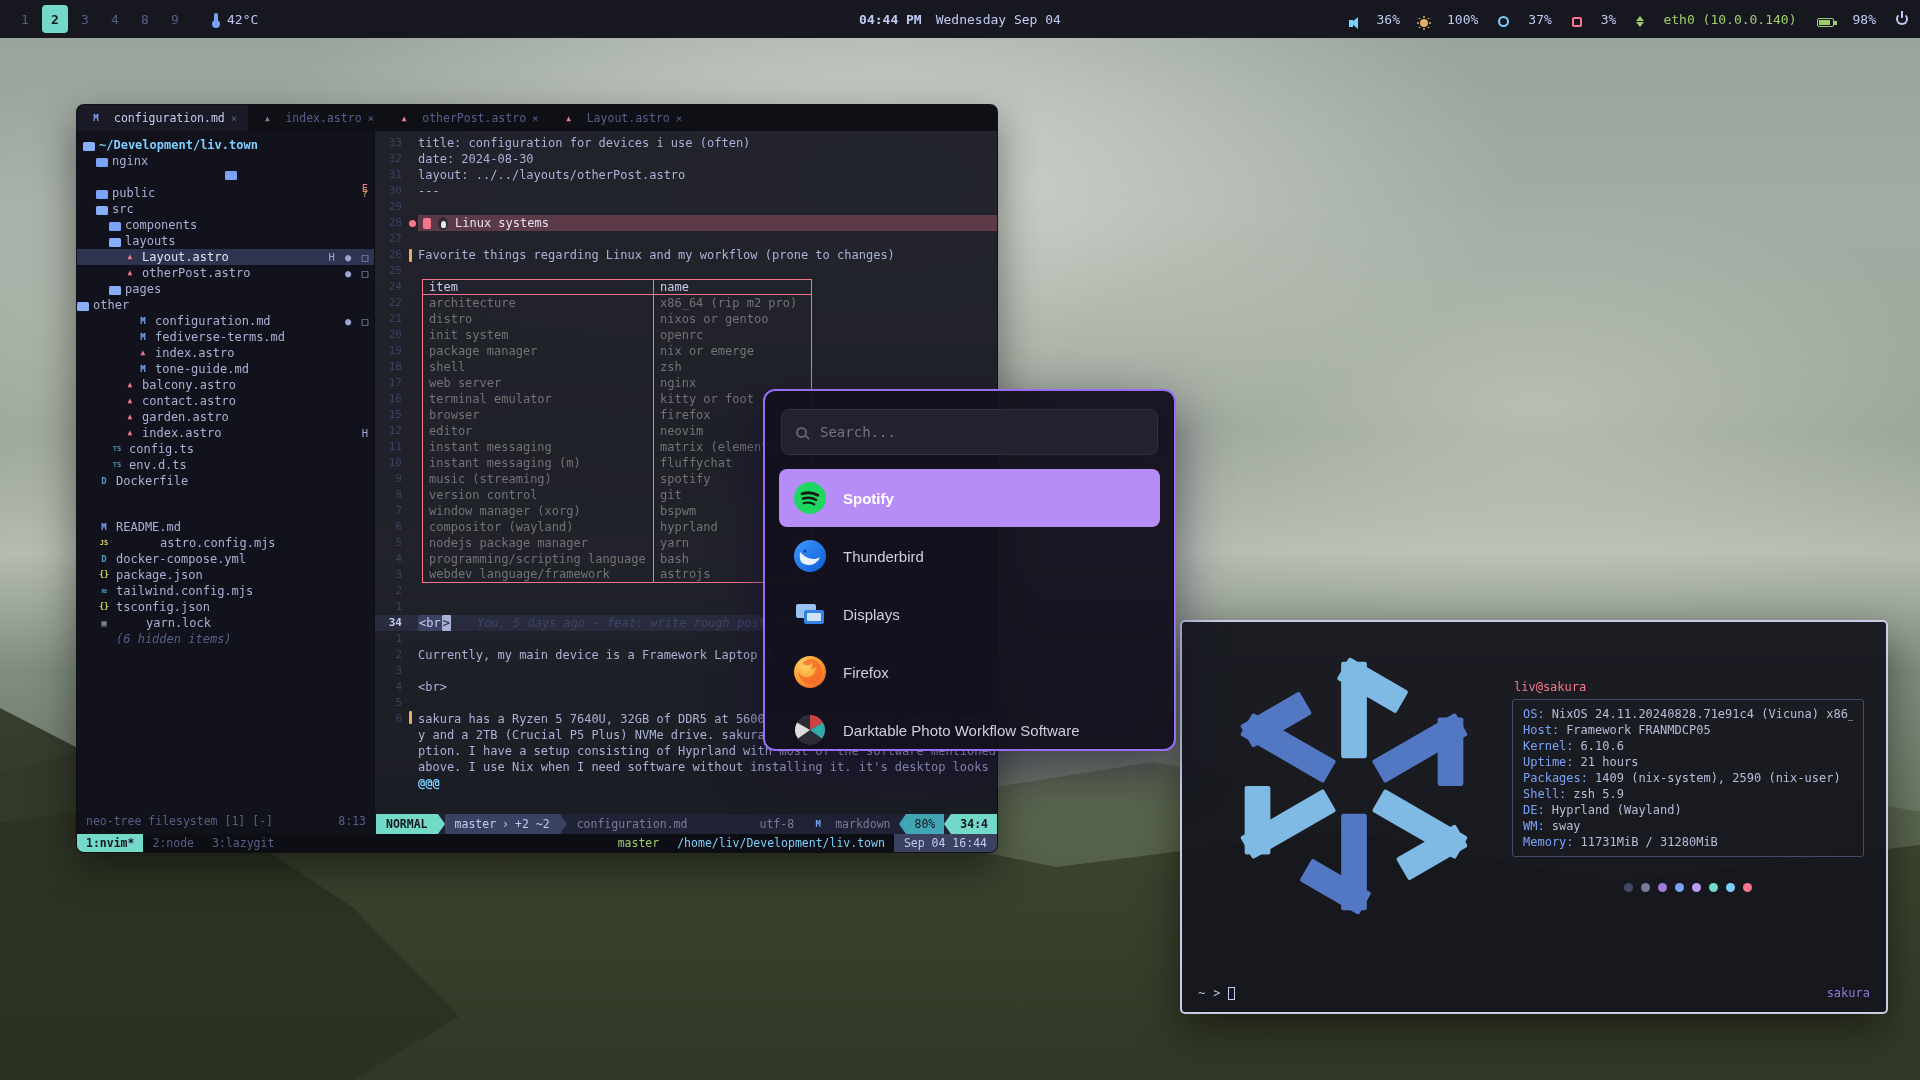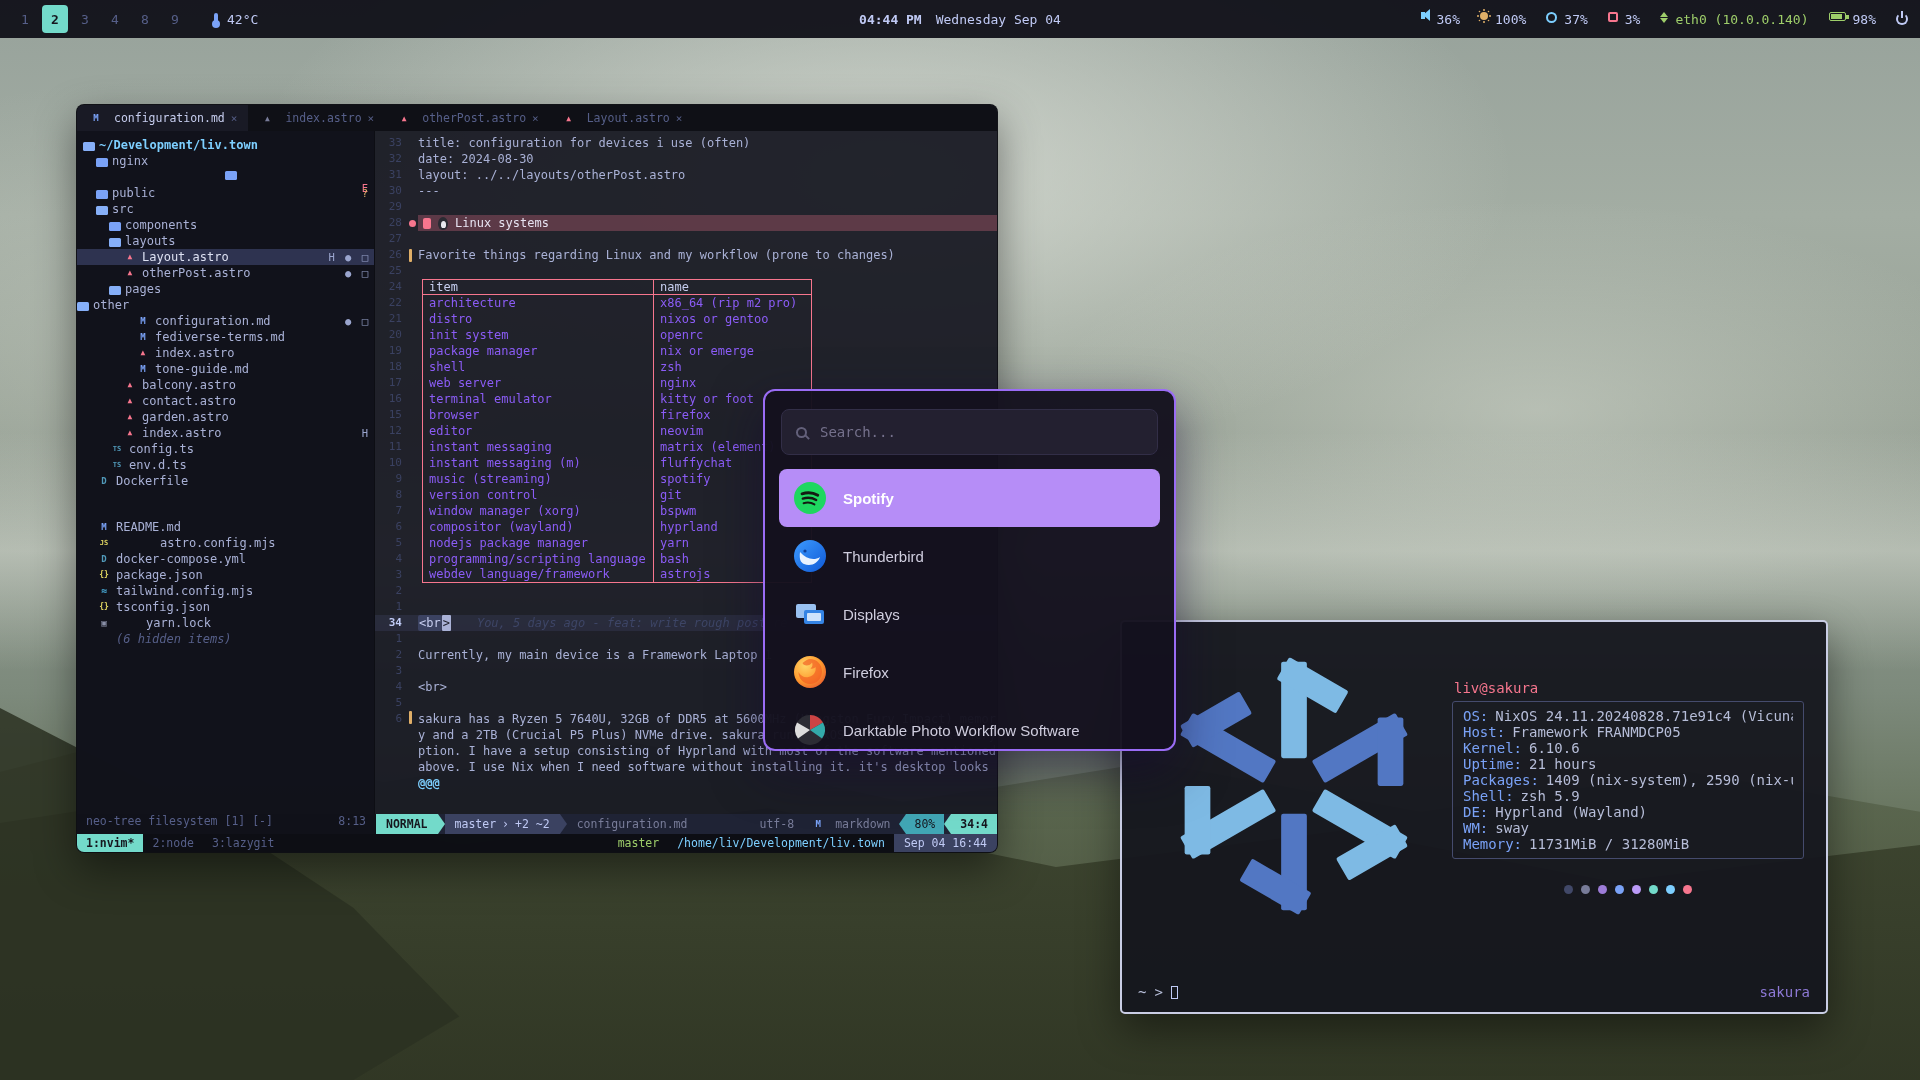--- a/index.html
+++ b/index.html
@@ -37,21 +37,21 @@
   .ws-list{display:flex;gap:4px;align-items:center}
   .ws{min-width:26px;height:28px;display:flex;align-items:center;justify-content:center;
       color:#565f89;border-radius:4px;cursor:default}
   .ws.active{background:var(--teal);color:#16161e;font-weight:bold}
   .temp-mod{display:flex;align-items:center;margin-left:26px;gap:9px}
   .thermo{width:4px;height:12px;background:var(--blue);border-radius:2px;position:relative}
   .thermo::after{content:"";position:absolute;bottom:-3px;left:-2px;width:8px;height:8px;border-radius:50%;background:var(--blue)}
   .clock{position:absolute;left:50%;transform:translateX(-50%);display:flex;gap:14px;white-space:nowrap}
   .clock .time{font-weight:bold}
   .right-mods{margin-left:auto;display:flex;align-items:center;gap:20px}
-  .mod{display:flex;align-items:flex-start;gap:7px}
+  .mod{display:flex;align-items:flex-end;gap:19px}
   .spk{width:4px;height:7px;background:var(--cyan);position:relative;margin-right:5px}
   .spk::after{content:"";position:absolute;left:2px;top:-3px;border-top:6px solid transparent;border-bottom:6px solid transparent;border-right:7px solid var(--cyan)}
   .sun{width:8px;height:8px;border-radius:50%;background:var(--amber);
     box-shadow:0 -6px 0 -3px var(--amber),0 6px 0 -3px var(--amber),-6px 0 0 -3px var(--amber),6px 0 0 -3px var(--amber),
     4.5px 4.5px 0 -3.2px var(--amber),-4.5px 4.5px 0 -3.2px var(--amber),4.5px -4.5px 0 -3.2px var(--amber),-4.5px -4.5px 0 -3.2px var(--amber)}
   .cpu-ic{width:11px;height:11px;border:2px solid var(--cyan);border-radius:50%}
   .mem-ic{width:10px;height:10px;border:2px solid var(--pink);border-radius:2px}
   .net-ic{display:flex;flex-direction:column;gap:1px}
   .net-ic::before{content:"";border-left:4px solid transparent;border-right:4px solid transparent;border-bottom:5px solid var(--green)}
   .net-ic::after{content:"";border-left:4px solid transparent;border-right:4px solid transparent;border-top:5px solid var(--green)}
@@ -103,21 +103,21 @@
   .ln{width:34px;flex:none;text-align:right;color:#3a4161;padding-right:7px;font-size:11px}
   .ln.cur{color:#c0caf5;font-weight:bold}
   .sign{width:9px;flex:none;display:flex;align-items:center}
   .sign .sdot{width:7px;height:7px;border-radius:50%;background:var(--pink)}
   .sign.sbar::before{content:"";width:3px;height:13px;background:var(--amber);border-radius:1px}
   .txt{color:#a9b1d6}
   .head-band{flex:1;background:rgba(247,118,142,.28);display:flex;align-items:center;padding-left:5px;color:#e7e3f2}
   .h1-icon{width:8px;height:11px;background:var(--pink);border-radius:2px;margin-right:7px}
   .penguin{width:10px;height:13px;background:#2b2b33;border-radius:50% 50% 45% 45%;position:relative;display:inline-block;margin-right:7px}
   .penguin::after{content:"";position:absolute;left:2.5px;top:4px;width:5px;height:7px;background:#e8e8ee;border-radius:50% 50% 40% 40%}
-  .tc1,.tc2{padding:0 6px;height:16px;overflow:hidden;white-space:pre;color:#8b5cf6}
+  .tc1,.tc2{padding:0 6px;height:16px;overflow:hidden;white-space:pre;color:#737373}
   .tc1{width:232px;flex:none;border-left:1px solid var(--pink);border-right:1px solid var(--pink);margin-left:4px}
   .tc2{width:158px;flex:none;border-right:1px solid var(--pink)}
   .thead .tc1,.thead .tc2{border-top:1px solid var(--pink);border-bottom:1px solid var(--pink);line-height:14px;color:#c6cdee}
   .trow.last .tc1,.trow.last .tc2{border-bottom:1px solid var(--pink);line-height:14px}
   .cursorline{background:rgba(59,66,97,.35)}
   .codebox{background:#3b4261;border-radius:2px;color:#c6cdee;padding:0 1px}
   .cblock{background:#a9b1d6;color:#1a1b26;border-radius:1px;padding:0 1px}
   .blame{margin-left:26px;color:#3d4566;font-style:italic}
   .bl.wrapline{height:auto;align-items:flex-start}
   .para{width:604px;white-space:pre-wrap;word-break:break-all}
@@ -160,22 +160,22 @@
   .search-box input{flex:1;background:transparent;border:none;outline:none;color:#d0cede;
     font-family:"DejaVu Sans Mono",monospace;font-size:14px}
   .search-box input::placeholder{color:#75718c}
   .app-list{margin:14px 14px 0 14px}
   .app-item{display:flex;align-items:center;gap:15px;height:58px;padding:0 13px;border-radius:8px;cursor:default;
     font-family:"Liberation Sans",sans-serif;font-size:15px;color:#cfcdde}
   .app-item.selected{background:var(--purple-light);color:#ffffff;font-weight:bold}
   .app-ic{width:36px;height:36px;flex:none}
 
   
-  .fetchwin{left:1120px;top:620px;width:708px;height:394px;z-index:20;border-radius:5px;
-    background:rgba(21,22,30,.95);border:2px solid #c9cde4;font-size:14px;overflow:hidden}
+  .fetchwin{left:1180px;top:620px;width:708px;height:394px;z-index:20;border-radius:5px;
+    background:rgba(21,22,30,.95);border:2px solid #c9cde4;font-size:12px;overflow:hidden}
   .fetch-top{display:flex;padding:14px 14px 0 14px}
   .nix-logo-box{width:316px;flex:none;display:flex;justify-content:center}
   .na.l{fill:var(--nix-light)}
   .na.d{fill:var(--nix-dark)}
   .fetch-info{margin-top:44px;min-width:0}
   .fetch-title{color:var(--pink);margin-bottom:5px;margin-left:2px}
   .fetch-box{border:1px solid #454b6d;border-radius:3px;padding:6px 10px;width:352px}
   .fl{display:flex;height:16px;line-height:16px;white-space:nowrap;overflow:hidden}
   .fk{color:var(--blue);margin-right:7px;flex:none}
   .fv{color:#b6bdd8;overflow:hidden}

